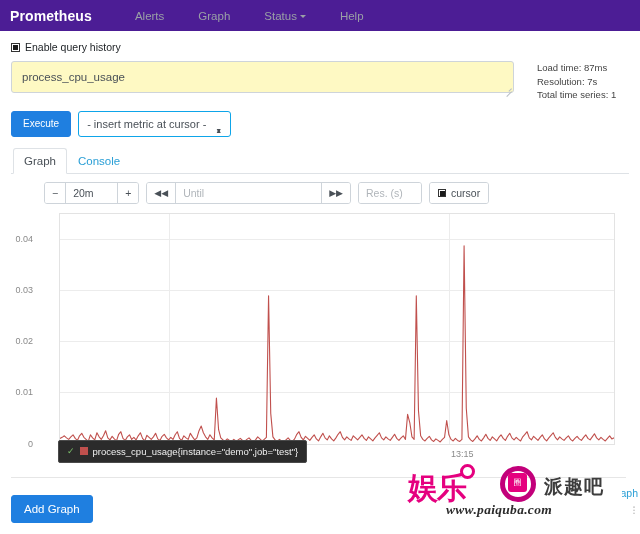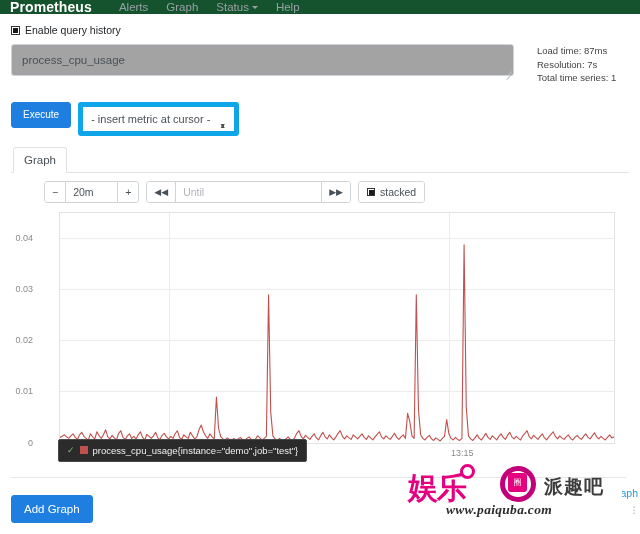--- a/index.html
+++ b/index.html
@@ -9,26 +9,26 @@
     background: #ffffff;
     font-family: "Liberation Sans", sans-serif;
     font-size: 11px;
     color: #212529;
     overflow: hidden;
     position: relative;
   }
 
   
   .navbar {
-    height: 14px;
-    background: #14532d;
+    height: 31px;
+    background: #4c1d95;
     display: flex;
     align-items: center;
     padding: 0 10px;
-    gap: 0px;
+    gap: 16px;
   }
   .brand {
     color: #ffffff;
     font-size: 14px;
     font-weight: bold;
     margin-right: 18px;
     letter-spacing: .1px;
   }
   .navlink {
     color: #9aa0a6;
@@ -70,21 +70,21 @@
   .qbox { flex: 1 1 auto; position: relative; }
   .qinput {
     width: 100%;
     height: 32px;
     border: 1px solid #ced4da;
     border-radius: 3px;
     padding: 8px 10px;
     font-family: "Liberation Sans", sans-serif;
     font-size: 11.5px;
     color: #495057;
-    background: #a3a3a3;
+    background: #fef9c3;
     resize: none;
     outline: none;
     line-height: 15px;
     overflow: hidden;
   }
   .resize-grip {
     position: absolute; right: 2px; bottom: 2px;
     width: 8px; height: 8px;
     pointer-events: none;
   }
@@ -112,32 +112,31 @@
     color: #fff;
     border: 1px solid #1f7fe0;
     border-radius: 3px;
     font-size: 10px;
     padding: 5px 11px;
     cursor: pointer;
     font-family: "Liberation Sans", sans-serif;
     line-height: 14px;
   }
   .metric-select {
-    border: 5px solid #0ea5e9;
+    border: 1px solid #0ea5e9;
     border-radius: 3px;
     background: #fff;
     font-size: 11px;
     color: #495057;
     padding: 5px 8px;
     display: flex;
     align-items: flex-end;
     gap: 9px;
     cursor: pointer;
     line-height: 14px;
-    margin-top: 8px;
   }
   .spin {
     display: inline-flex; flex-direction: column; gap: 1px; line-height: 0;
     color: #495057; font-size: 7px;
   }
 
   
   .tabs {
     display: flex;
     margin-top: 11px;
@@ -387,42 +386,46 @@
   <div class="exec-row">
     <button class="btn-exec">Execute</button>
     <div class="metric-select">
       <span>- insert metric at cursor -</span>
       <span class="spin">▲<br>▼</span>
     </div>
   </div>
 
   <div class="tabs">
     <div class="tab active">Graph</div>
+    <div class="tab">Console</div>
   </div>
 
   <div class="graph-panel">
 
     <div class="gtoolbar">
       <div class="grp">
         <button>−</button>
         <span class="range-val">20m</span>
         <button>+</button>
       </div>
 
       <div class="grp">
         <button class="icn">◀◀</button>
         <span class="until-field">Until</span>
         <button class="icn">▶▶</button>
       </div>
 
+      <div class="grp res-grp">
+        <span class="res-field">Res. (s)</span>
+      </div>
 
       <div class="grp">
         <div class="stacked-grp">
           <span class="cbox"></span>
-          <span class="stacked-lbl">stacked</span>
+          <span class="stacked-lbl">cursor</span>
         </div>
       </div>
     </div>
 
     <div class="chart-card">
       <div id="y-ticks">
           <div class="ytick" style="top: 26.5556px;">0.04</div>
           <div class="ytick" style="top: 77.6667px;">0.03</div>
           <div class="ytick" style="top: 128.778px;">0.02</div>
           <div class="ytick" style="top: 179.889px;">0.01</div>

